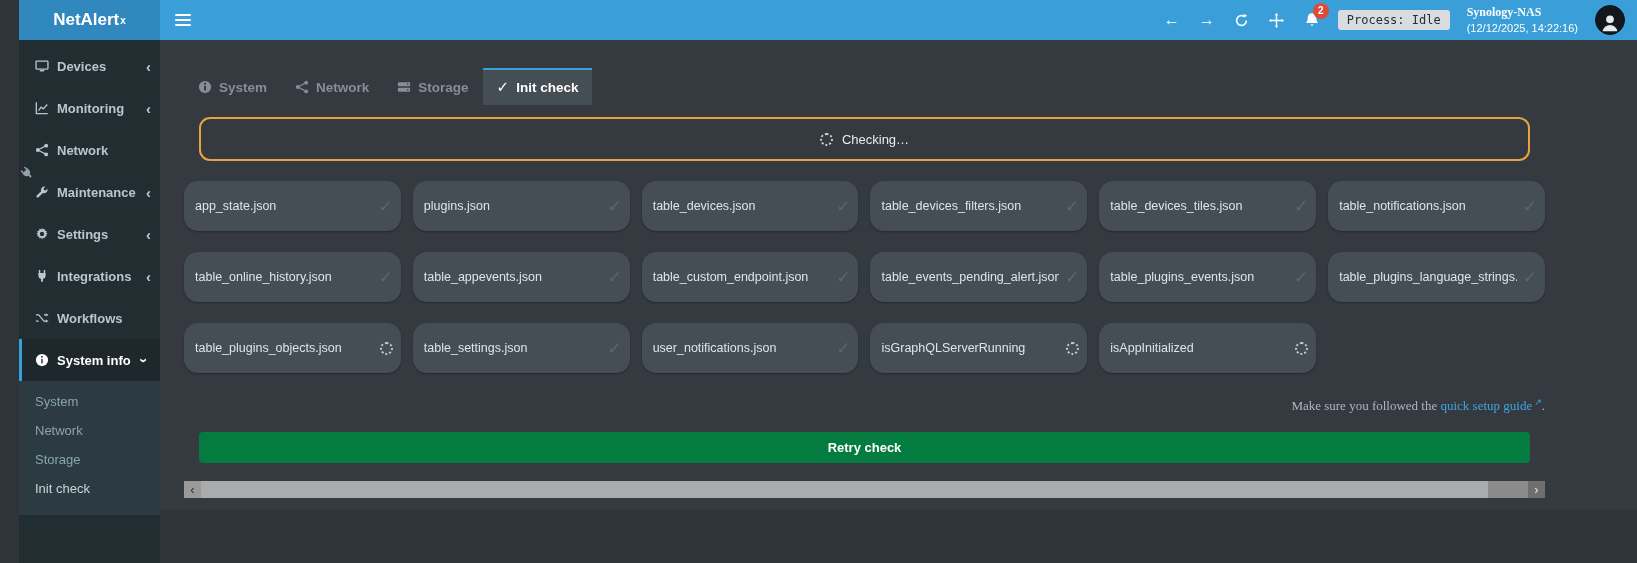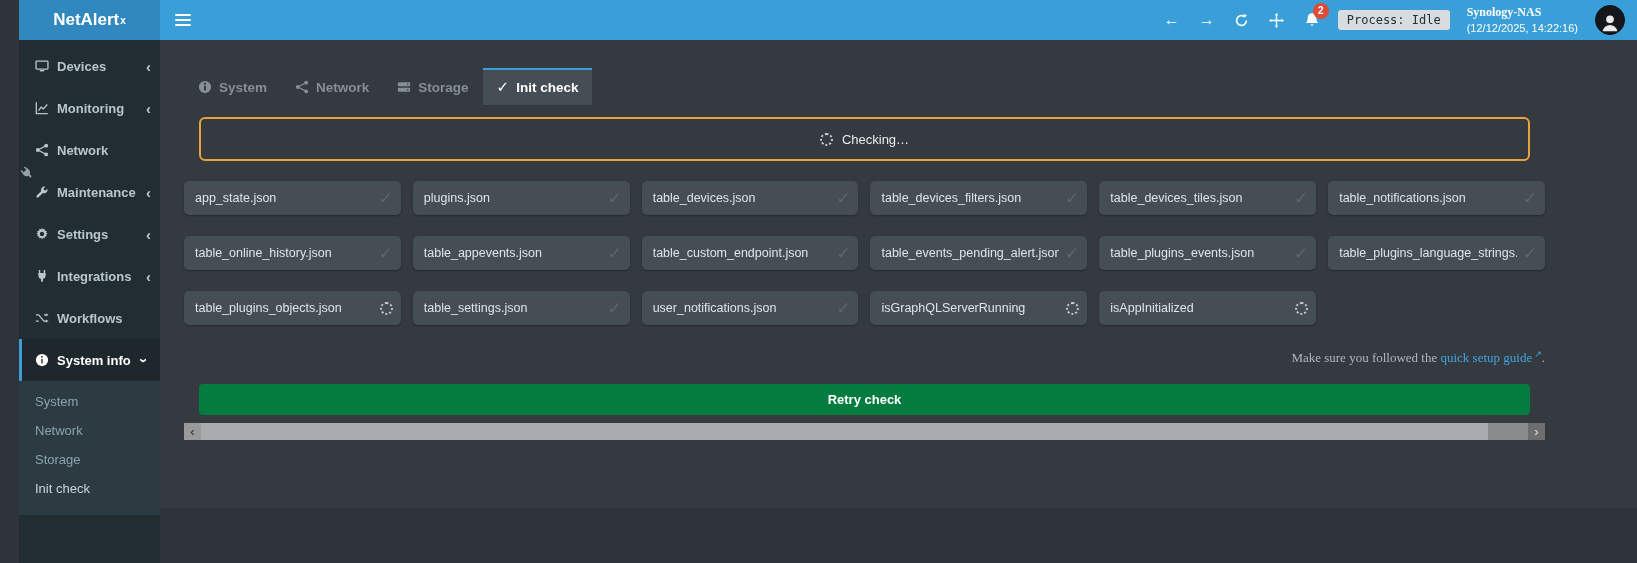--- a/index.html
+++ b/index.html
@@ -51,34 +51,34 @@
 
   
   .content{flex:1;min-width:0;background:var(--content-bg);padding:28px 92px 0 24px;display:flex;flex-direction:column;}
   .tabbar{display:flex;flex:none;}
   .tab{display:inline-flex;align-items:center;gap:7px;padding:8px 14px 9px;font-size:13.5px;font-weight:bold;color:#868e96;cursor:pointer;border-top:2px solid transparent;}
   .tab .icon{display:flex;align-items:center;}
   .tab .icon svg{width:14px;height:14px;display:block;}
   .tab .tabcheck{font-size:15px;font-weight:bold;}
   .tab.active{background:#454d55;color:#fff;border-top-color:var(--header-blue);}
 
-  .checking-box{margin:12px 15px 20px;border:2px solid var(--accent-orange);border-radius:6px;min-height:44px;display:flex;align-items:center;justify-content:center;gap:9px;color:#e9ecef;font-size:13px;flex:none;}
+  .checking-box{margin:12px 15px 20px;border:2px solid var(--accent-orange);border-radius:11px;min-height:44px;display:flex;align-items:center;justify-content:center;gap:9px;color:#e9ecef;font-size:13px;flex:none;}
   .spinner{width:13px;height:13px;border:2px dotted #d0d3d6;border-radius:50%;animation:rot 1.2s linear infinite;flex:none;}
 
   .cards{display:grid;grid-template-columns:repeat(6,1fr);column-gap:12px;row-gap:21px;margin:0 0 24px;flex:none;}
-  .card{background:var(--card-bg);height:34px;border-radius:5px;display:flex;align-items:center;justify-content:space-between;padding:0 8px 0 11px;color:#dfe4e8;font-size:12.5px;white-space:nowrap;overflow:hidden;box-shadow:0 1px 2px rgba(0,0,0,.3);}
+  .card{background:var(--card-bg);height:50px;border-radius:14px;display:flex;align-items:center;justify-content:space-between;padding:0 8px 0 11px;color:#dfe4e8;font-size:12.5px;white-space:nowrap;overflow:hidden;box-shadow:0 1px 2px rgba(0,0,0,.3);}
   .card-label{overflow:hidden;min-width:0;}
   .card .check{color:#5d666e;font-weight:bold;font-size:17px;flex:none;margin-left:6px;}
   .card .spin-sm{width:13px;height:13px;border:2px dotted #c7cbcf;border-radius:50%;flex:none;margin-left:6px;animation:rot 1.4s linear infinite;}
 
   .setup-hint{text-align:right;color:#aeb6bd;font-size:13px;margin:0 0 18px;flex:none;font-family:Liberation Serif, serif;}
   .hint-link{color:var(--link-blue);cursor:pointer;text-decoration:none;}
   .ext{font-size:9px;vertical-align:super;margin-left:2px;}
 
-  .retry{display:block;width:calc(100% - 30px);margin:0 15px 8px;height:31px;background:var(--success-green);border:none;border-radius:4px;color:#fff;font-weight:bold;font-size:13px;font-family:inherit;cursor:pointer;flex:none;}
+  .retry{display:block;width:calc(100% - 30px);margin:0 15px 18px;height:31px;background:var(--success-green);border:none;border-radius:4px;color:#fff;font-weight:bold;font-size:13px;font-family:inherit;cursor:pointer;flex:none;}
 
   .hscroll{height:17px;display:flex;align-items:stretch;margin-bottom:12px;flex:none;user-select:none;}
   .hs-btn{width:17px;display:flex;align-items:center;justify-content:center;font-size:13px;cursor:pointer;flex:none;}
   .hs-left{background:#9a9a9a;color:#2f2f2f;}
   .hs-right{background:#6e6e6e;color:#e6e6e6;}
   .hs-track{flex:1;background:#8b8b8b;position:relative;cursor:pointer;}
   .hs-thumb{position:absolute;left:0;top:0;bottom:0;width:97%;background:#a9abad;}
 
   .main-footer{margin:auto -92px 0 -24px;height:55px;background:#2e343a;flex:none;}
 

